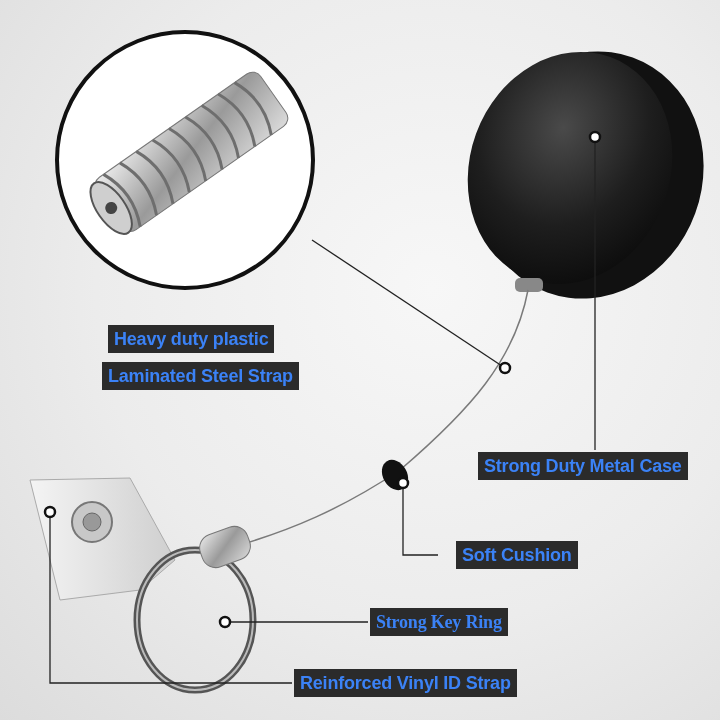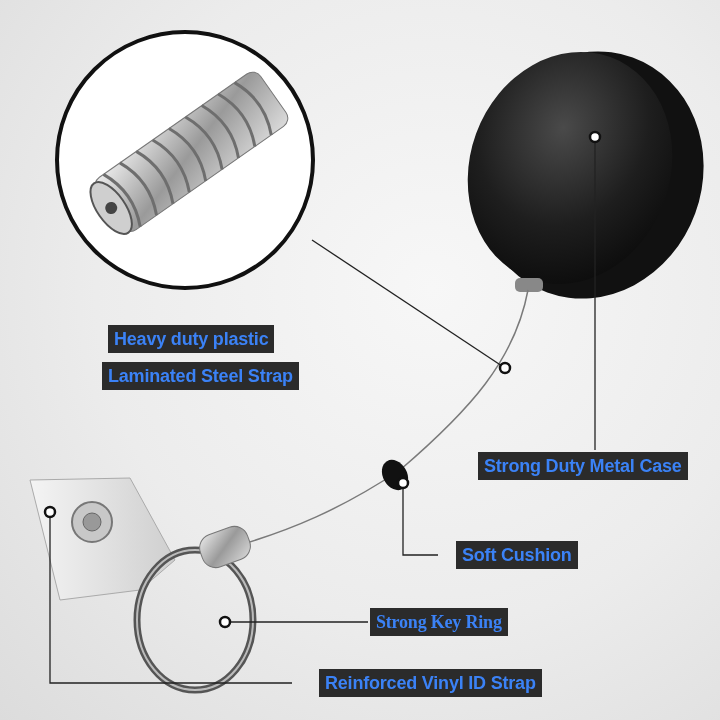--- a/index.html
+++ b/index.html
@@ -90,13 +90,13 @@
     <circle cx="225" cy="622" r="5"></circle>
     <circle cx="50" cy="512" r="5"></circle>
   </g>
 </svg>
 
 <div class="label" style="left:108px;top:325px;">Heavy duty plastic</div>
 <div class="label" style="left:102px;top:362px;">Laminated Steel Strap</div>
 <div class="label" style="left:478px;top:452px;">Strong Duty Metal Case</div>
 <div class="label" style="left:440px;top:541px;margin-left:16px;">Soft Cushion</div>
 <div class="label" style="left:370px;top:608px;font-family:Liberation Serif, serif;">Strong Key Ring</div>
-<div class="label" style="left:294px;top:669px;margin-left:25px;">Reinforced Vinyl ID Strap</div>
+<div class="label" style="left:294px;top:669px;">Reinforced Vinyl ID Strap</div>
 
 </body></html>

